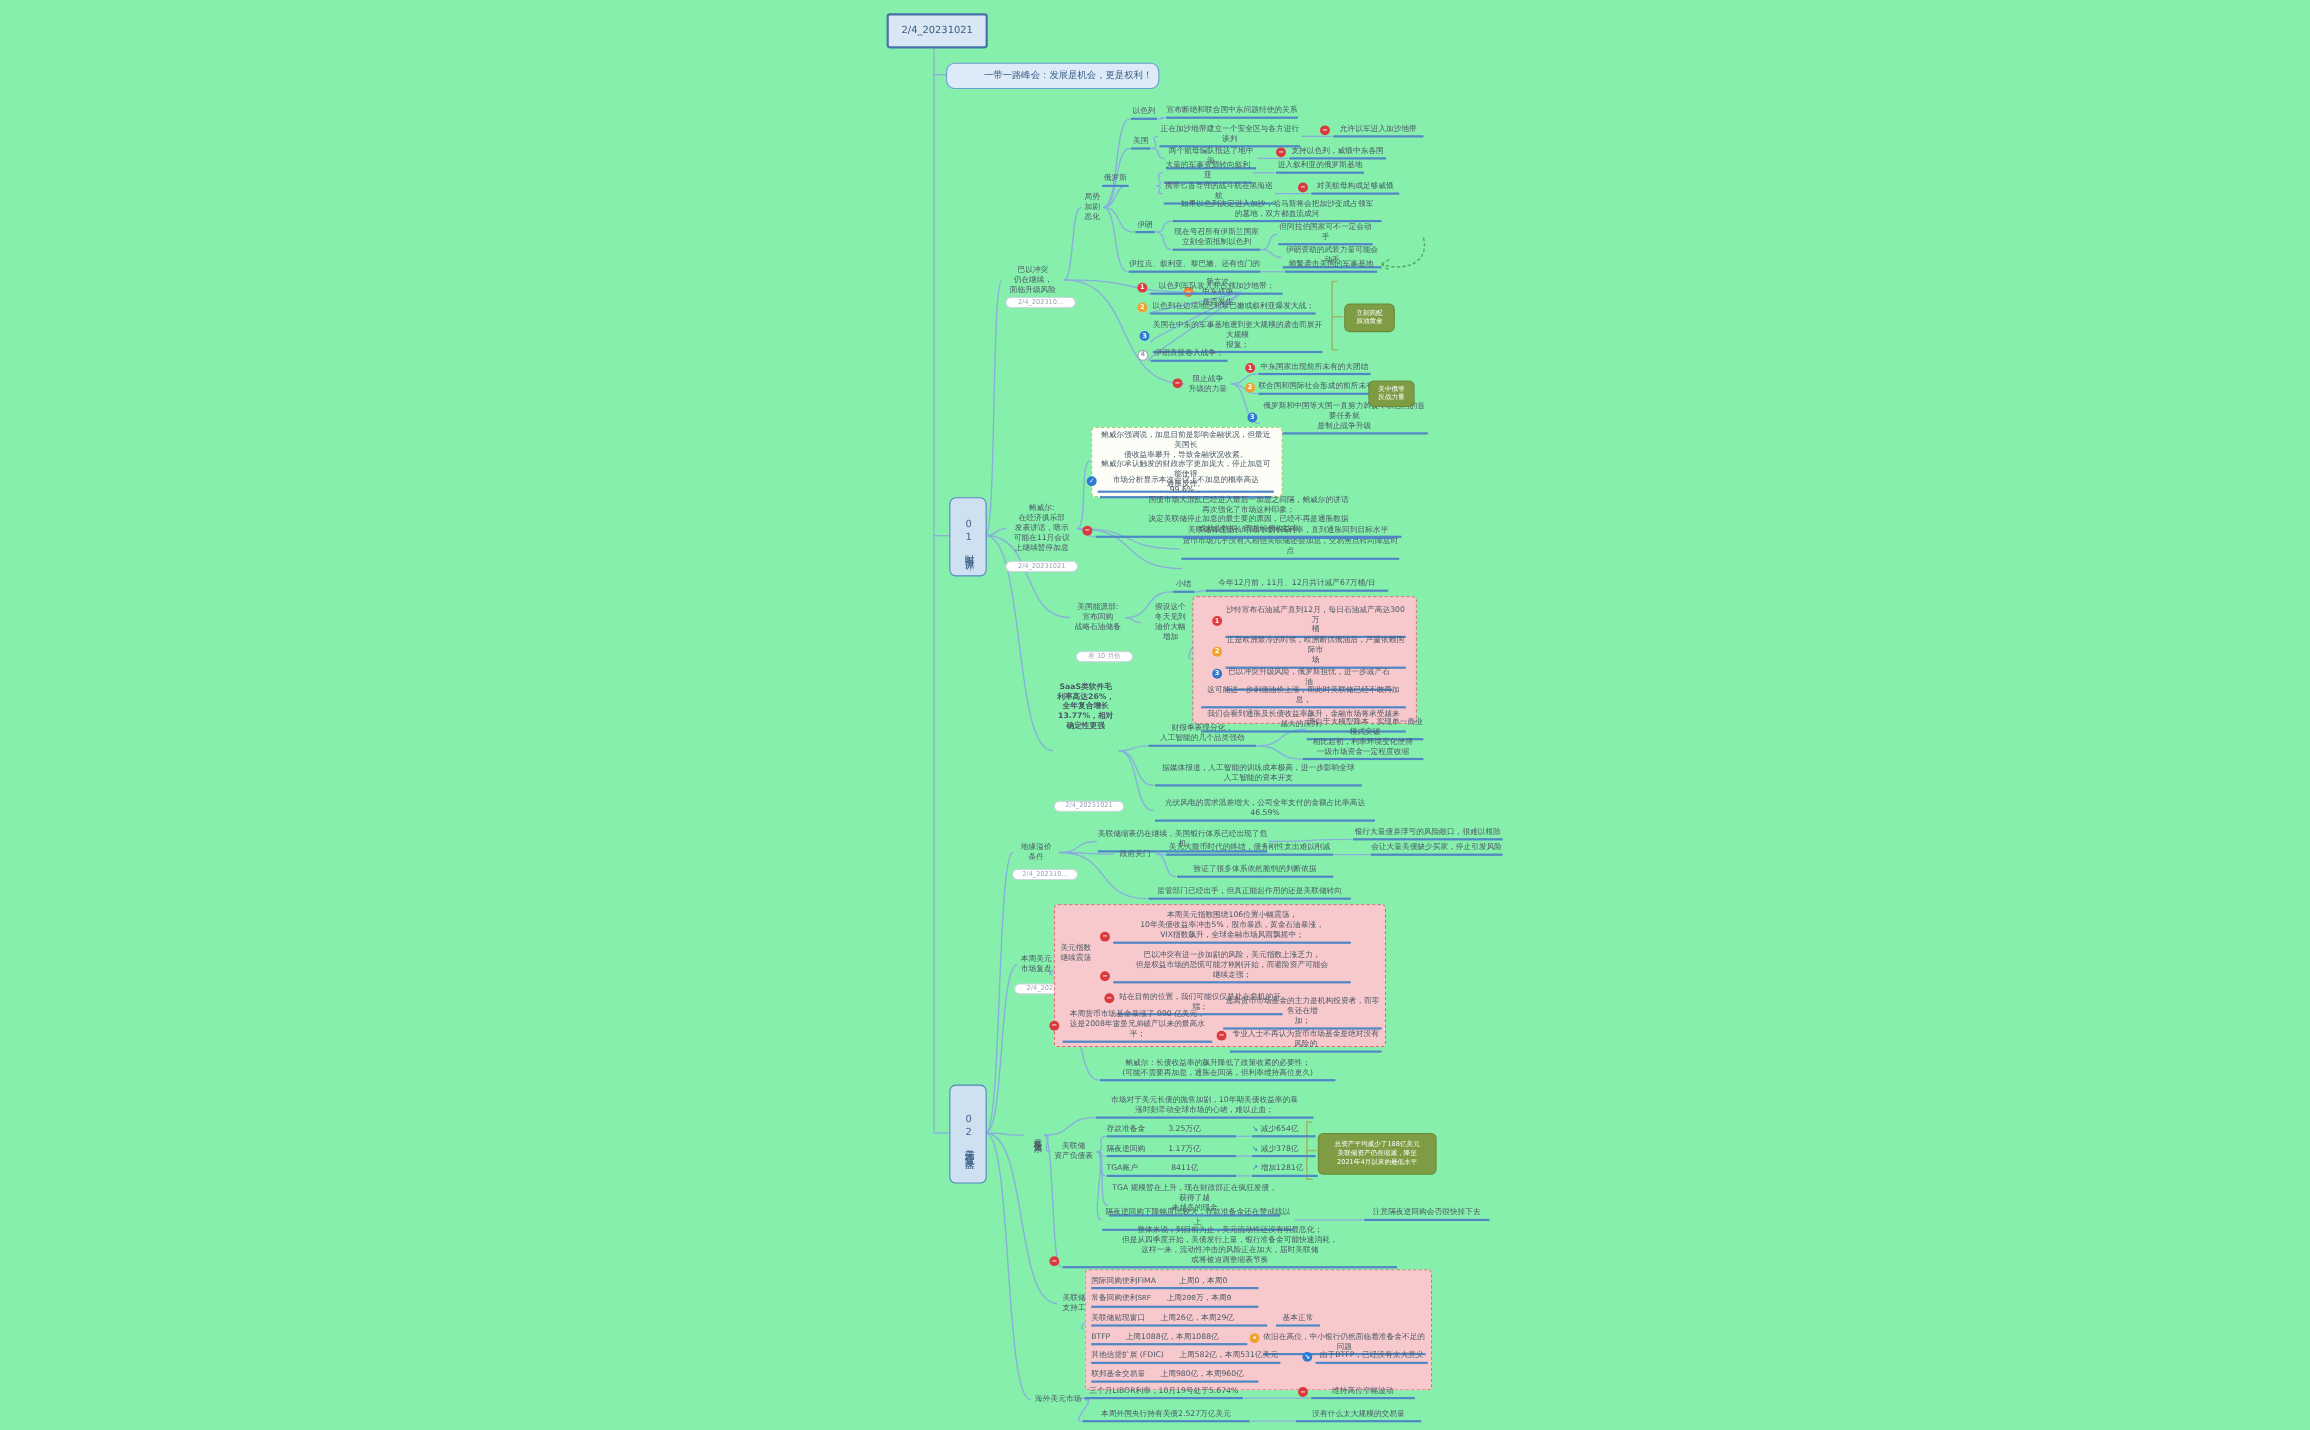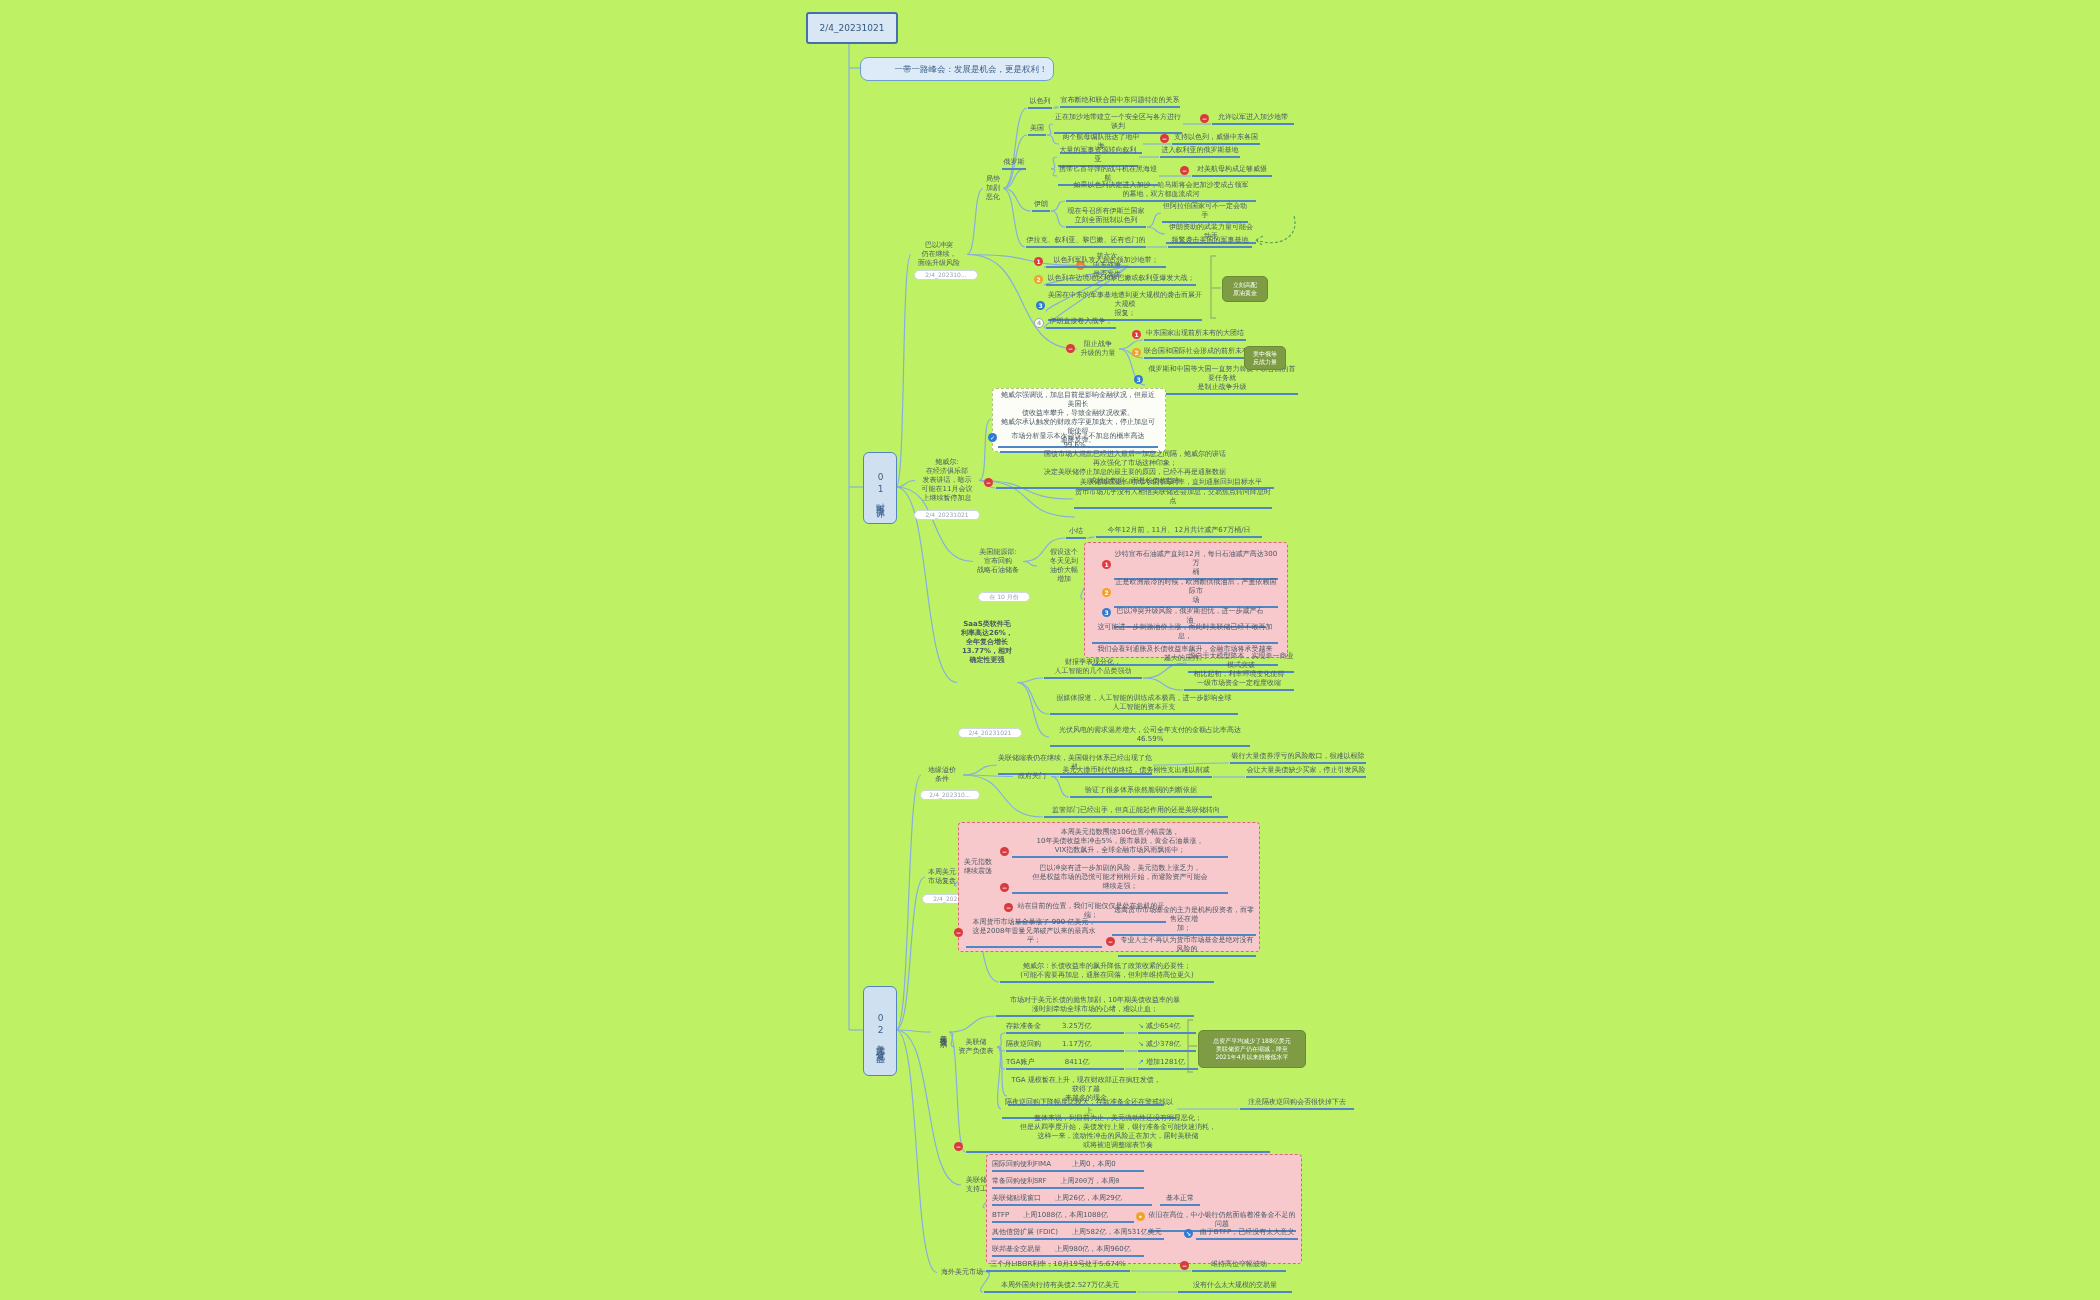--- a/index.html
+++ b/index.html
@@ -1,16 +1,16 @@
 <!DOCTYPE html>
 <html><head>
 <meta charset="utf-8">
 <style>
   html,body{margin:0;padding:0;background:#ffffff;}
-  #canvas{position:relative;width:2100px;height:1300px;background:#bef264;overflow:hidden;
+  #canvas{position:relative;width:2100px;height:1300px;background:#86efac;overflow:hidden;
           font-family:"DejaVu Sans",sans-serif;color:#4a5866;}
   #wires{position:absolute;left:0;top:0;width:2100px;height:1300px;}
   .node{position:absolute;font-size:7px;line-height:9px;white-space:pre-line;text-align:center;}
   .ul{border-bottom:2px solid #4f86c6;padding-bottom:1px;}
   .ul.left{text-align:left;}
   .label{text-align:center;}
   .box{background:#d9e6f4;border:2px solid #4472a8;border-radius:3px;color:#33597f;
        display:flex;align-items:center;justify-content:center;font-size:9px;}
   .rbox{background:#ddeaf7;border:1.5px solid #6d9dd1;border-radius:8px;color:#3c5f88;
         display:flex;align-items:center;justify-content:center;font-size:8.5px;padding-left:28px;}

